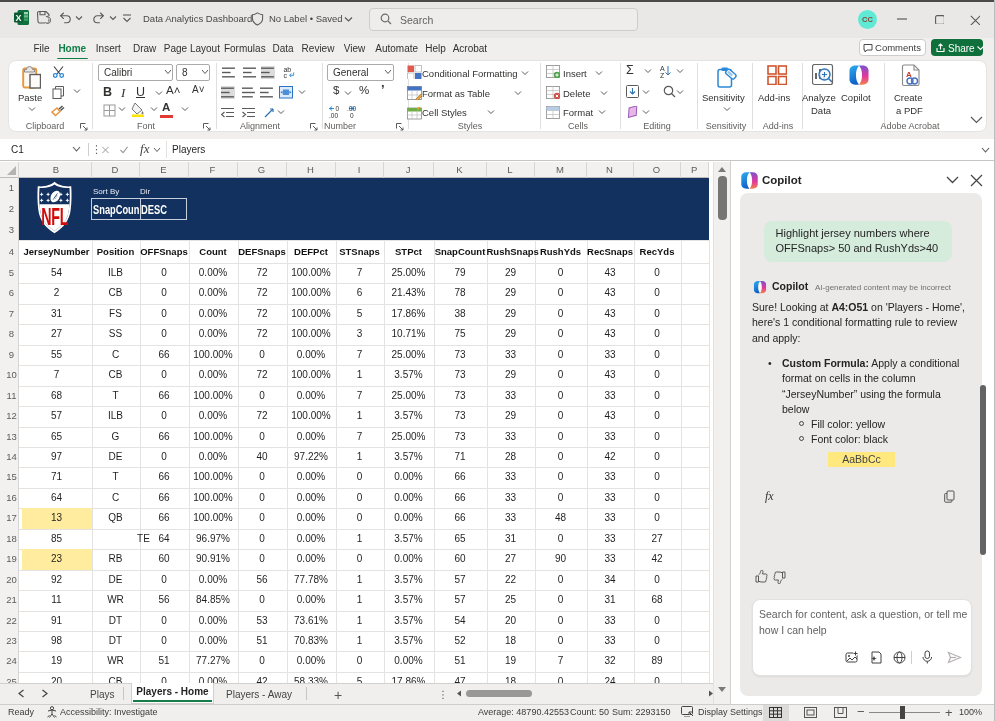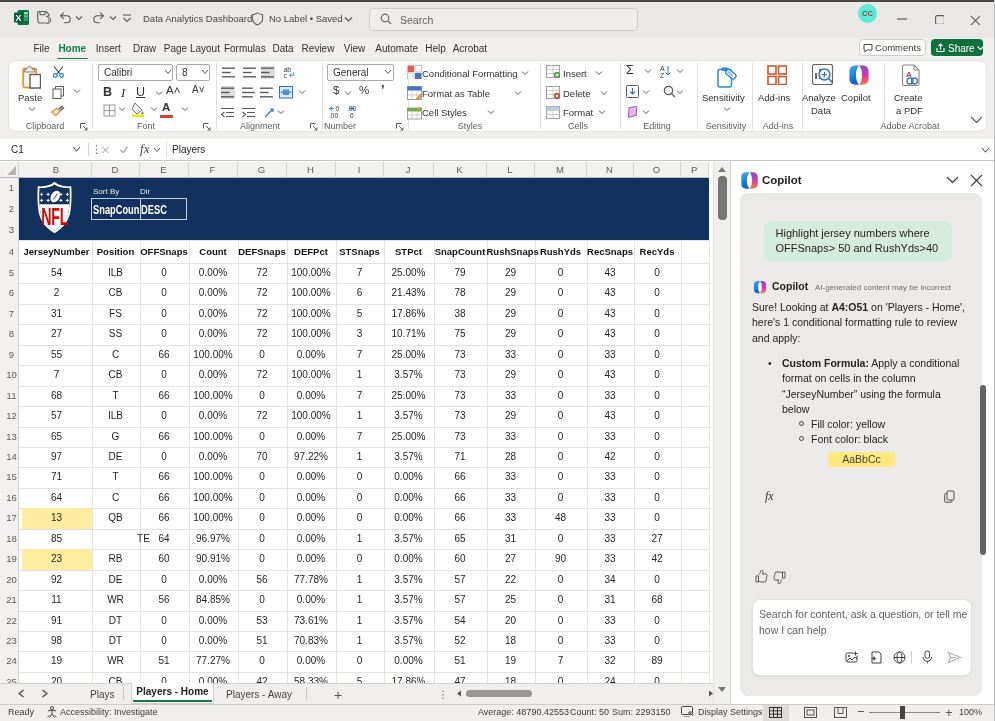--- a/index.html
+++ b/index.html
@@ -2,21 +2,21 @@
 <html><head><meta charset="utf-8">
 <style>
 *{margin:0;padding:0;box-sizing:border-box;}
 body{font-family:"Liberation Sans",sans-serif;}
 #app{position:relative;width:995px;height:721px;background:#fff;overflow:hidden;border-right:1px solid #bdbdbd;}
 
 #titlebar{position:absolute;left:0;top:0;width:995px;height:38px;background:#eae8e7;border-top:2px solid #4c4a48;}
 #ttl{position:absolute;left:143px;top:13px;font-size:9.5px;color:#474747;}
 #searchbox{position:absolute;left:369px;top:7.5px;width:269px;height:23px;background:#efedec;border:1px solid #cfcdcb;border-radius:4px;}
 #searchbox span{position:absolute;left:30px;top:5px;font-size:10.5px;color:#616161;}
-#avatar{position:absolute;left:858px;top:4px;width:19px;height:19px;border-radius:50%;background:#5eead4;font-size:7.5px;font-weight:bold;color:#8a4a3a;text-align:center;line-height:19px;}
+#avatar{position:absolute;left:858px;top:10px;width:19px;height:19px;border-radius:50%;background:#5eead4;font-size:7.5px;font-weight:bold;color:#8a4a3a;text-align:center;line-height:19px;}
 
 #tabrow{position:absolute;left:0;top:38px;width:995px;height:22px;background:#f0efee;}
 .rtab{position:absolute;top:43px;font-size:10px;color:#323130;white-space:nowrap;transform:translateX(-50%);}
 .rtab.act{font-weight:bold;color:#127d47;}
 #homeline{position:absolute;left:57px;top:57.5px;width:31px;height:2.5px;background:#127d47;border-radius:2px;}
 #cmtbtn{position:absolute;left:859px;top:39px;width:67px;height:17px;background:#fff;border:1px solid #cfcdcb;border-radius:4px;font-size:9.5px;color:#3b3b3b;text-align:center;line-height:15px;padding-left:11px;}
 #sharebtn{position:absolute;left:931px;top:39px;width:52px;height:17px;background:#0f703b;border-radius:4px;}
 
 #ribbonbg{position:absolute;left:0;top:59px;width:995px;height:80px;background:#f1efee;}
 #ribbon{position:absolute;left:8px;top:60px;width:979px;height:71.5px;background:#fff;border:1px solid #e6e4e2;border-radius:8px;}
@@ -716,21 +716,21 @@
       <div class="cell" style="left:383.5px;top:249.0px;width:50.0px;height:20.44px;line-height:20.44px;">25.00%</div>
       <div class="cell" style="left:433.5px;top:249.0px;width:53.0px;height:20.44px;line-height:20.44px;">73</div>
       <div class="cell" style="left:486.5px;top:249.0px;width:48.0px;height:20.44px;line-height:20.44px;">33</div>
       <div class="cell" style="left:534.5px;top:249.0px;width:52.0px;height:20.44px;line-height:20.44px;">0</div>
       <div class="cell" style="left:586.5px;top:249.0px;width:47.0px;height:20.44px;line-height:20.44px;">33</div>
       <div class="cell" style="left:633.5px;top:249.0px;width:47.0px;height:20.44px;line-height:20.44px;">0</div>
       <div class="cell" style="left:21.5px;top:269.5px;width:70.0px;height:20.44px;line-height:20.44px;">97</div>
       <div class="cell" style="left:91.5px;top:269.5px;width:48.0px;height:20.44px;line-height:20.44px;">DE</div>
       <div class="cell" style="left:139.5px;top:269.5px;width:49.0px;height:20.44px;line-height:20.44px;">0</div>
       <div class="cell" style="left:188.5px;top:269.5px;width:49.0px;height:20.44px;line-height:20.44px;">0.00%</div>
-      <div class="cell" style="left:237.5px;top:269.5px;width:49.0px;height:20.44px;line-height:20.44px;">70</div>
+      <div class="cell" style="left:237.5px;top:269.5px;width:49.0px;height:20.44px;line-height:20.44px;">40</div>
       <div class="cell" style="left:286.5px;top:269.5px;width:49.0px;height:20.44px;line-height:20.44px;">97.22%</div>
       <div class="cell" style="left:335.5px;top:269.5px;width:48.0px;height:20.44px;line-height:20.44px;">1</div>
       <div class="cell" style="left:383.5px;top:269.5px;width:50.0px;height:20.44px;line-height:20.44px;">3.57%</div>
       <div class="cell" style="left:433.5px;top:269.5px;width:53.0px;height:20.44px;line-height:20.44px;">71</div>
       <div class="cell" style="left:486.5px;top:269.5px;width:48.0px;height:20.44px;line-height:20.44px;">28</div>
       <div class="cell" style="left:534.5px;top:269.5px;width:52.0px;height:20.44px;line-height:20.44px;">0</div>
       <div class="cell" style="left:586.5px;top:269.5px;width:47.0px;height:20.44px;line-height:20.44px;">42</div>
       <div class="cell" style="left:633.5px;top:269.5px;width:47.0px;height:20.44px;line-height:20.44px;">0</div>
       <div class="cell" style="left:21.5px;top:289.9px;width:70.0px;height:20.44px;line-height:20.44px;">71</div>
       <div class="cell" style="left:91.5px;top:289.9px;width:48.0px;height:20.44px;line-height:20.44px;">T</div>

